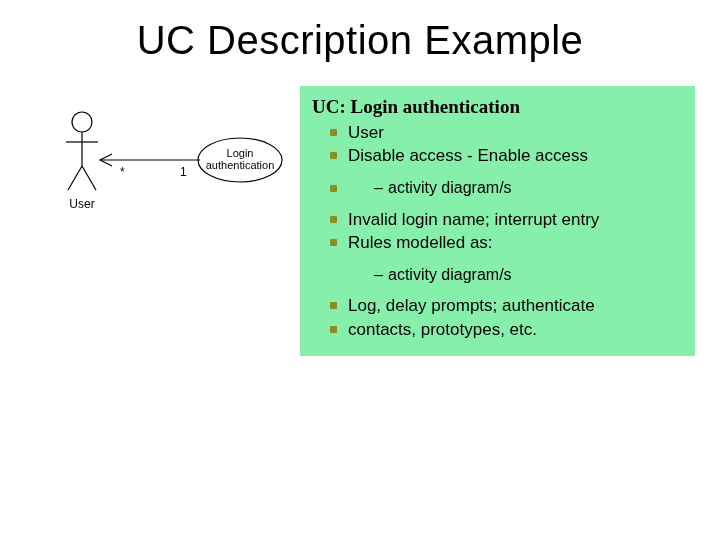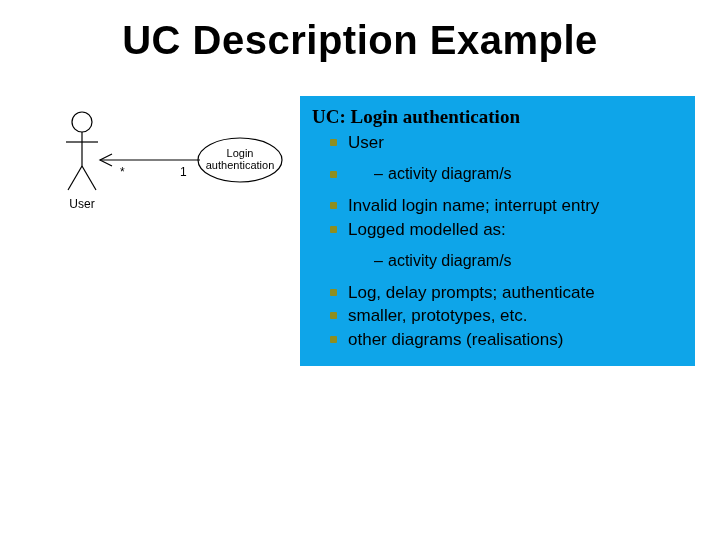--- a/index.html
+++ b/index.html
@@ -17,36 +17,36 @@
     height: 540px;
     box-sizing: border-box;
   }
   .title {
     position: absolute;
     top: 18px;
     left: 0;
     width: 100%;
     text-align: center;
     font-size: 40px;
-    font-weight: 700;
+    font-weight: 400;
     letter-spacing: 0.5px;
   }
   .diagram {
     position: absolute;
     top: 108px;
     left: 60px;
     width: 225px;
     height: 130px;
   }
   .content-box {
     position: absolute;
-    top: 96px;
+    top: 86px;
     left: 300px;
     width: 395px;
-    background: #0ea5e9;
+    background: #86efac;
     padding: 10px 14px 14px 12px;
     box-sizing: border-box;
   }
   .uc-header {
     font-size: 19px;
     font-family: "Times New Roman", Times, serif;
     font-weight: bold;
     margin: 0 0 4px 0;
     white-space: nowrap;
   }
@@ -115,31 +115,31 @@
 
     <ellipse cx="180" cy="52" rx="42" ry="22" fill="none" stroke="#000" stroke-width="1.2"></ellipse>
     <text x="180" y="49" text-anchor="middle" font-size="11" font-family="Arial">Login</text>
     <text x="180" y="61" text-anchor="middle" font-size="11" font-family="Arial">authentication</text>
   </svg>
 
   <div class="content-box">
     <div class="uc-header">UC: Login authentication</div>
     <ul class="level1">
       <li><span>User</span></li>
+      <li><span>Disable access - Enable access</span></li>
       <li>
         <ul class="level2">
           <li><span>activity diagram/s</span></li>
         </ul>
       </li>
       <li><span>Invalid login name; interrupt entry</span></li>
       <li>
-        <span>Logged modelled as:</span>
+        <span>Rules modelled as:</span>
         <ul class="level2">
           <li><span>activity diagram/s</span></li>
         </ul>
       </li>
       <li><span>Log, delay prompts; authenticate</span></li>
-      <li><span>smaller, prototypes, etc.</span></li>
-      <li><span>other diagrams (realisations)</span></li>
+      <li><span>contacts, prototypes, etc.</span></li>
     </ul>
   </div>
 
 </div>
 
 </body></html>

